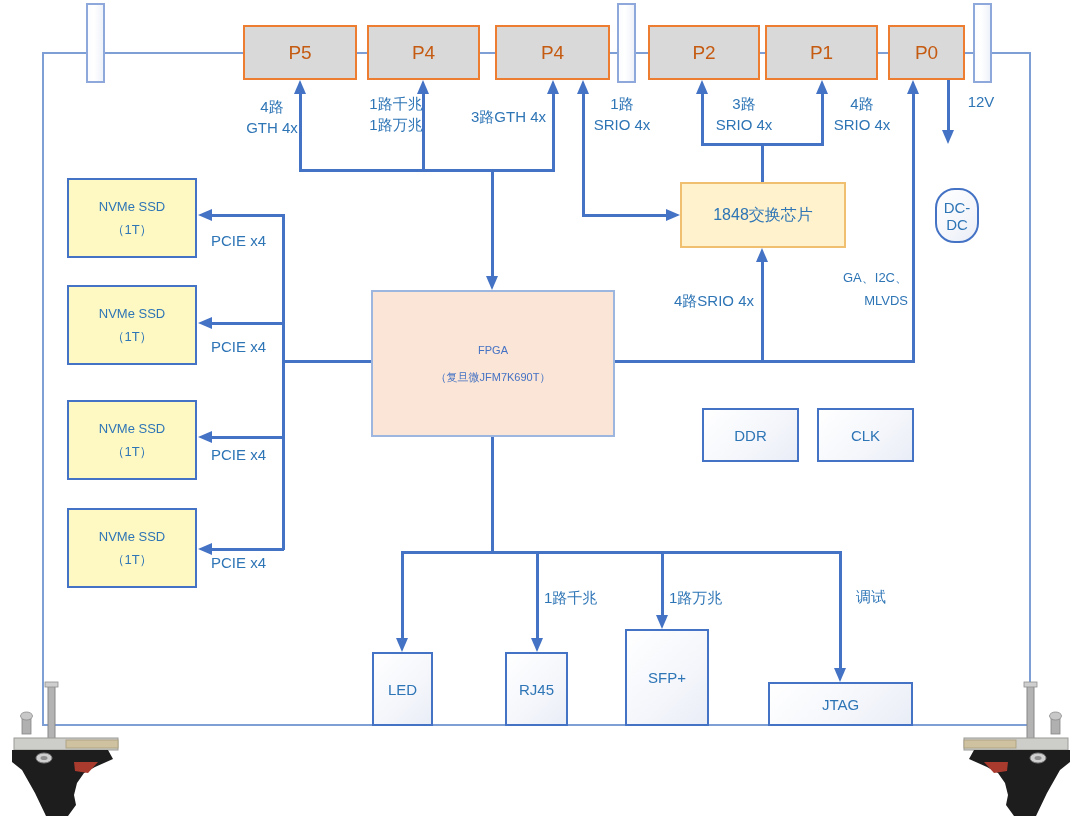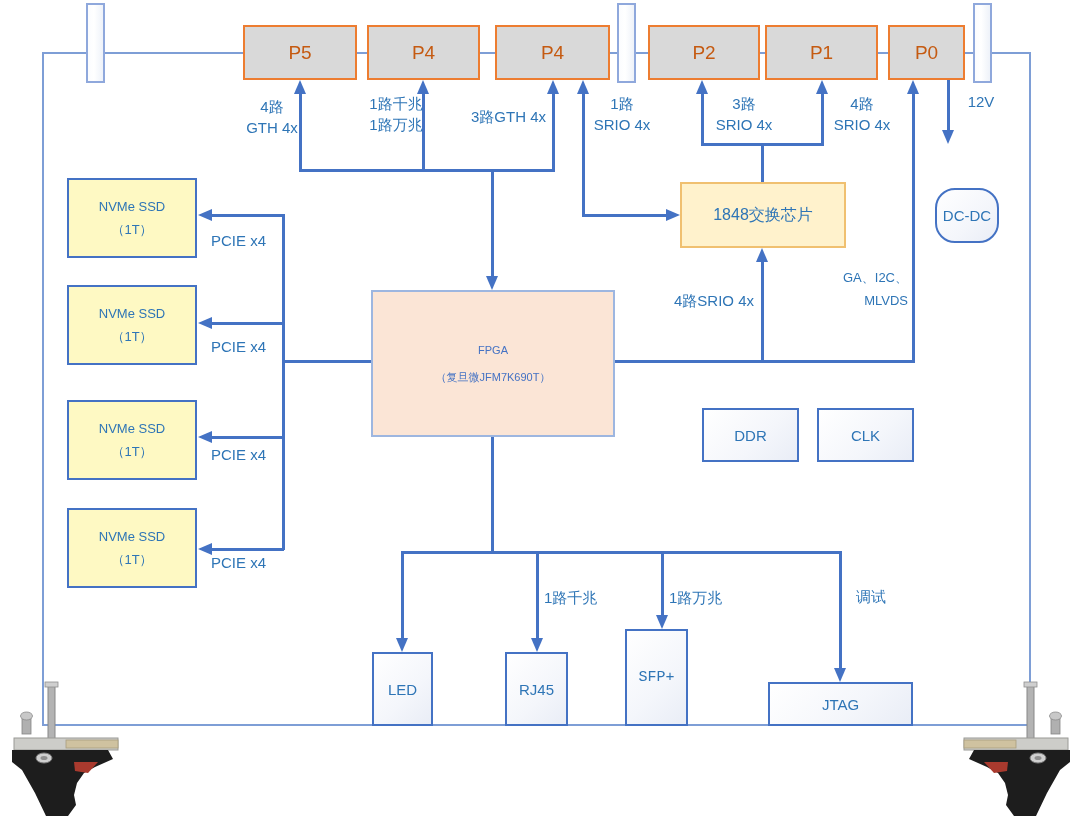--- a/index.html
+++ b/index.html
@@ -116,27 +116,27 @@
   <div class="bx box-ssd" style="left:67px;top:285px;width:130px;height:80px;">NVMe SSD
 （1T）</div>
   <div class="bx box-ssd" style="left:67px;top:400px;width:130px;height:80px;">NVMe SSD
 （1T）</div>
   <div class="bx box-ssd" style="left:67px;top:508px;width:130px;height:80px;">NVMe SSD
 （1T）</div>
 
   <div class="bx box-fpga" style="left:371px;top:290px;width:244px;height:147px;">FPGA
 （复旦微JFM7K690T）</div>
   <div class="bx box-sw" style="left:680px;top:182px;width:166px;height:66px;">1848交换芯片</div>
-  <div class="bx box-io" style="left:935px;top:188px;width:64px;height:55px;border-radius:20px;">DC-DC</div>
+  <div class="bx box-io" style="left:935px;top:188px;width:44px;height:55px;border-radius:20px;">DC-DC</div>
   <div class="bx box-io" style="left:702px;top:408px;width:97px;height:54px;">DDR</div>
   <div class="bx box-io" style="left:817px;top:408px;width:97px;height:54px;">CLK</div>
 
   <div class="bx box-io" style="left:372px;top:652px;width:61px;height:74px;">LED</div>
   <div class="bx box-io" style="left:505px;top:652px;width:63px;height:74px;">RJ45</div>
-  <div class="bx box-io" style="left:625px;top:629px;width:63px;height:97px;font-family:Liberation Mono, monospace;">SFP+</div>
+  <div class="bx box-io" style="left:625px;top:629px;width:84px;height:97px;">SFP+</div>
   <div class="bx box-io" style="left:768px;top:682px;width:145px;height:44px;">JTAG</div>
 
   <div class="lbl" style="left:222px;top:96px;width:100px;">4路
 GTH 4x</div>
   <div class="lbl" style="left:346px;top:93px;width:100px;">1路千兆
 1路万兆</div>
   <div class="lbl" style="left:456px;top:106px;width:105px;">3路GTH 4x</div>
   <div class="lbl" style="left:572px;top:93px;width:100px;">1路
 SRIO 4x</div>
   <div class="lbl" style="left:694px;top:93px;width:100px;">3路

